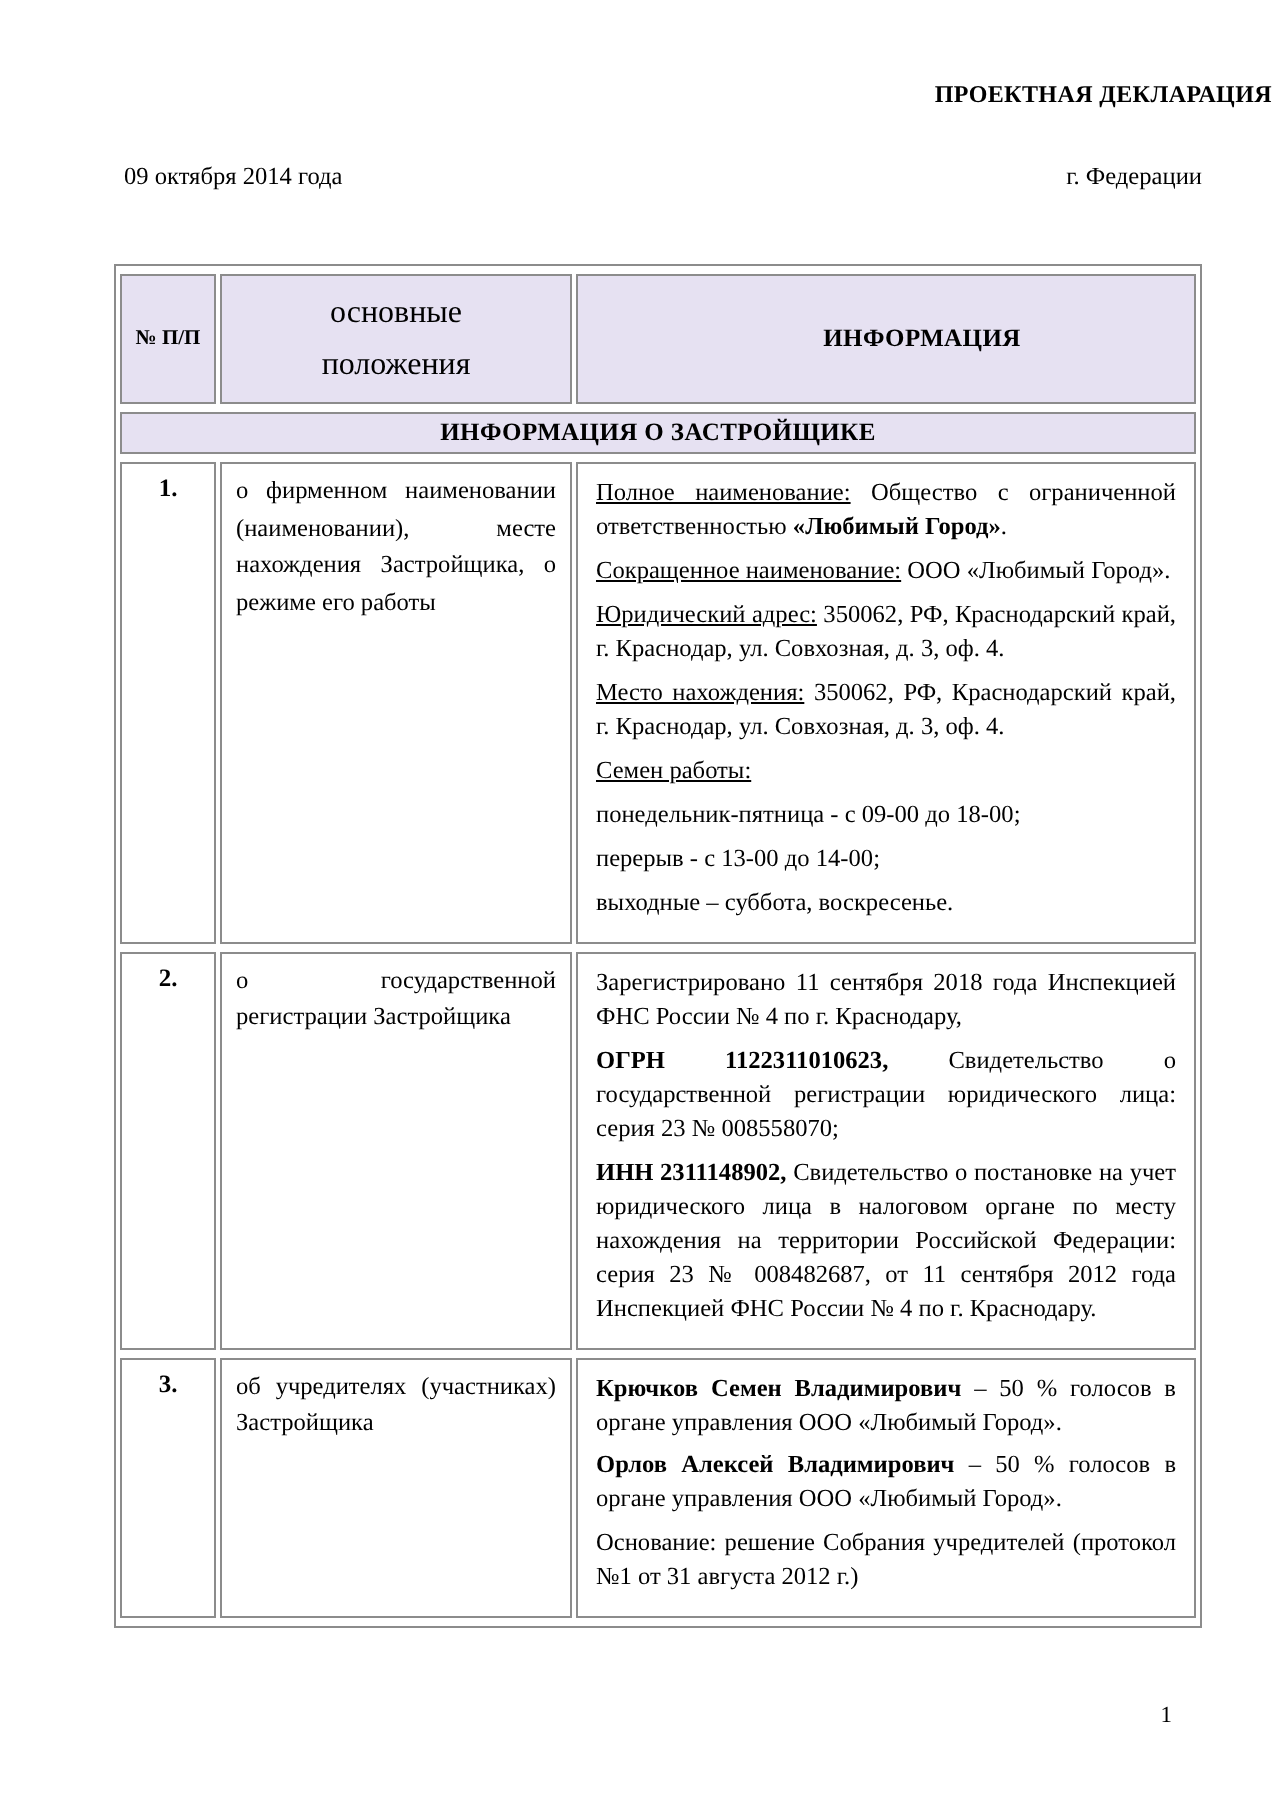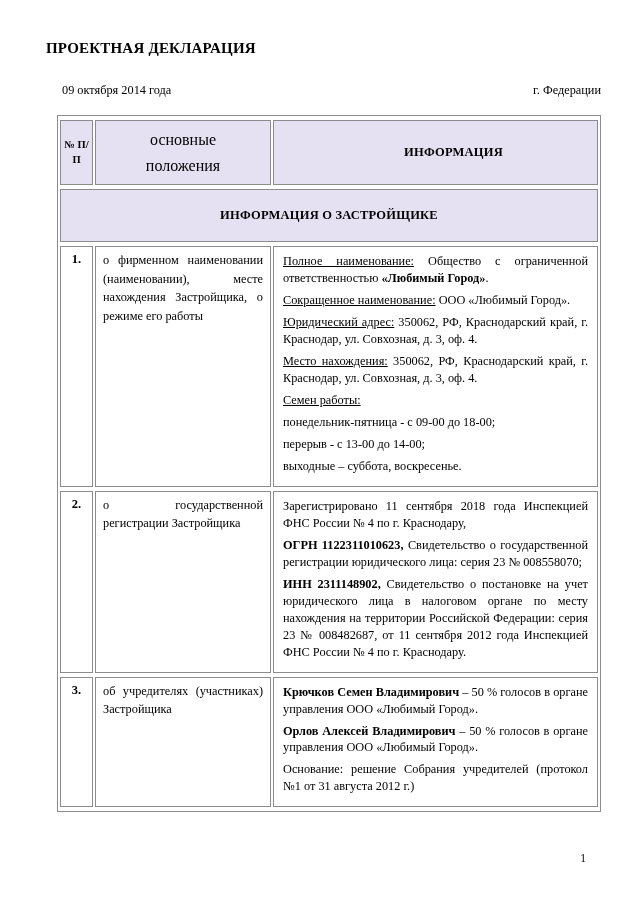--- a/index.html
+++ b/index.html
@@ -11,38 +11,37 @@
   html,body{width:636px;height:900px;}
   body{
     background:#ffffff;
     color:var(--ink);
     font-family:"Liberation Serif","DejaVu Serif",serif;
     position:relative;
     overflow:hidden;
   }
   .doc{padding-top:40px;}
   .title{
-    text-align:left;
+    text-align:right;
     font-weight:bold;
-    font-size:15px;
+    font-size:12px;
     letter-spacing:.2px;
     margin-bottom:7px;
-    margin-left:46px;
   }
   .subtitle{
     width:540px;
     margin:0 auto;
     text-align:center;
     font-weight:bold;
     font-size:12.4px;
     line-height:1.45;
   }
   .dateline{
     width:544px;
-    margin:26px 0 17px 57px;
+    margin:26px 0 36px 57px;
     display:flex;
     justify-content:space-between;
     font-size:12.3px;
     padding-left:5px;
     align-items:center;
   }
   table.decl{
     width:544px;
     margin-left:57px;
     border-collapse:separate;
@@ -55,21 +54,21 @@
     vertical-align:top;
     font-size:12.3px;
   }
   .hdr{
     background:var(--hdr-bg);
     text-align:center;
     vertical-align:middle;
     padding-left:36px;
   }
   .hdr-num{
-    width:33px;
+    width:48px;
     font-weight:bold;
     font-size:10.5px;
     line-height:1.35;
     height:52px;
     padding:2px 1px;
   }
   .hdr-main{
     width:176px;
     font-weight:normal;
     font-size:16px;
@@ -79,21 +78,21 @@
   .hdr-info{
     font-weight:bold;
     font-size:12.5px;
     letter-spacing:.2px;
   }
   .hdr-section{
     background:var(--hdr-bg);
     text-align:center;
     font-weight:bold;
     font-size:12.5px;
-    padding:18px 4px;
+    padding:2px 4px;
     vertical-align:middle;
     letter-spacing:.2px;
   }
   .cell-num{
     text-align:center;
     font-weight:bold;
     padding-top:5px;
     font-size:12.5px;
   }
   .cell-topic{

